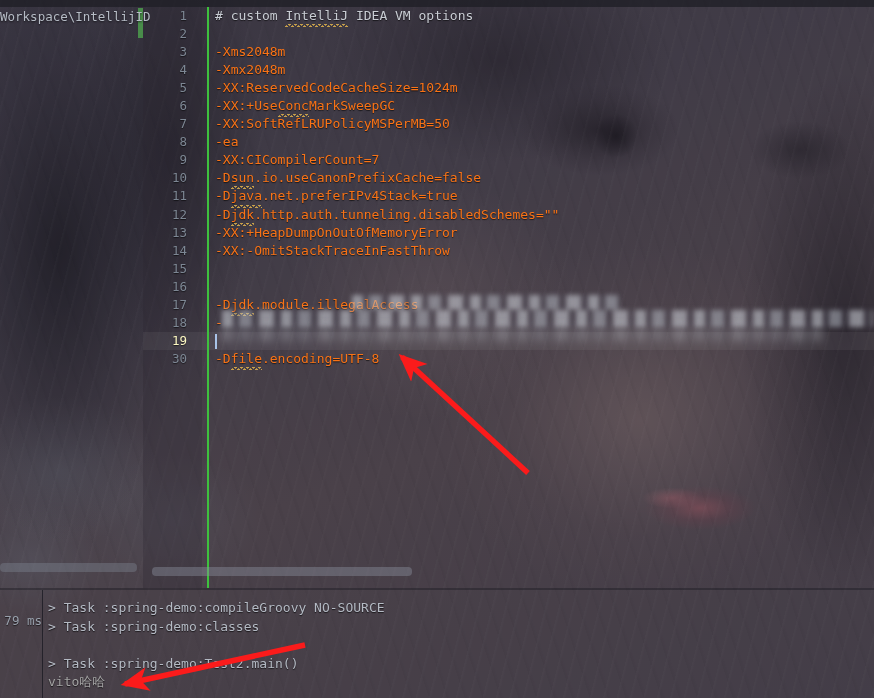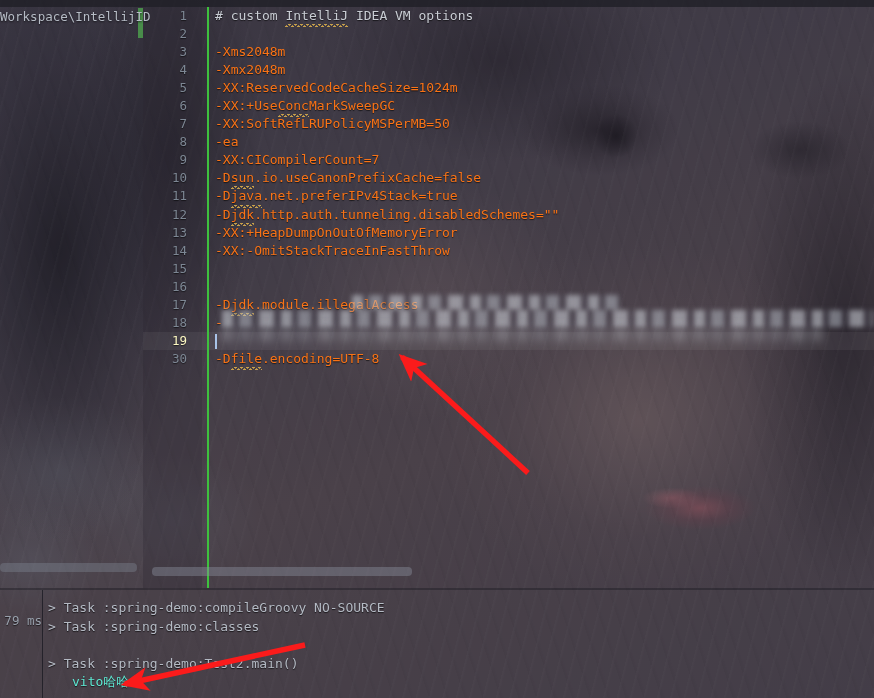--- a/index.html
+++ b/index.html
@@ -261,21 +261,21 @@
   }
   .cline {
     height: 18.5px;
     line-height: 18.5px;
     font-size: 13px;
     white-space: pre;
     color: #b4bac4;
     text-shadow: 0 1px 1px rgba(0,0,0,.65);
   }
   .cline.blank { color: transparent; }
-  .cline.out { color: #5eead4; margin-left: 24px; }
+  .cline.out { color: #a3a3a3; }
 
   
   .annot {
     position: absolute;
     inset: 0;
     z-index: 20;
     pointer-events: none;
   }
 </style>
 </head>

